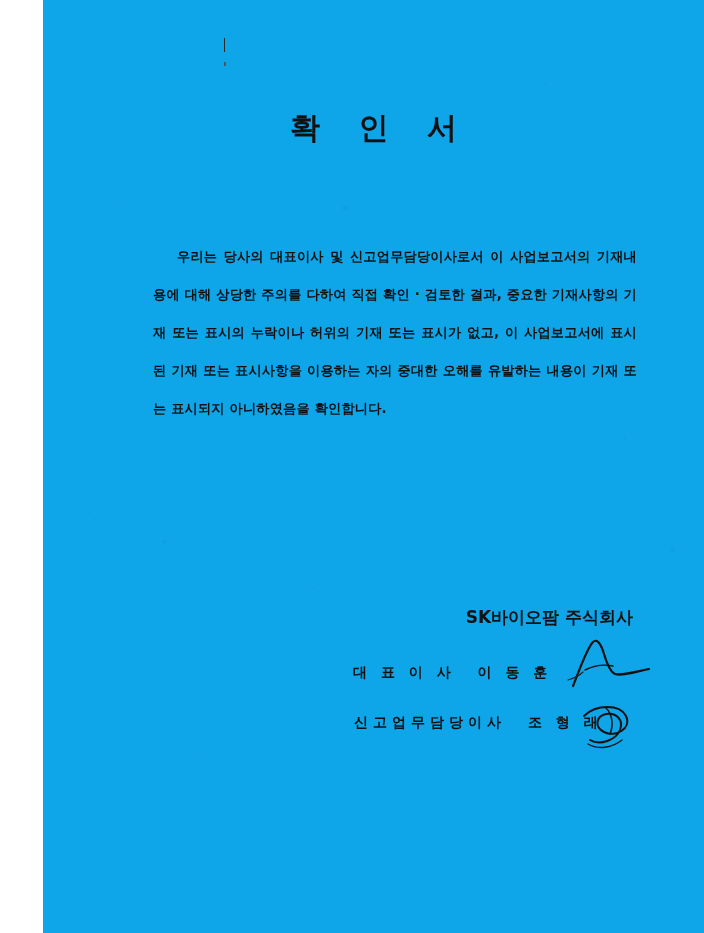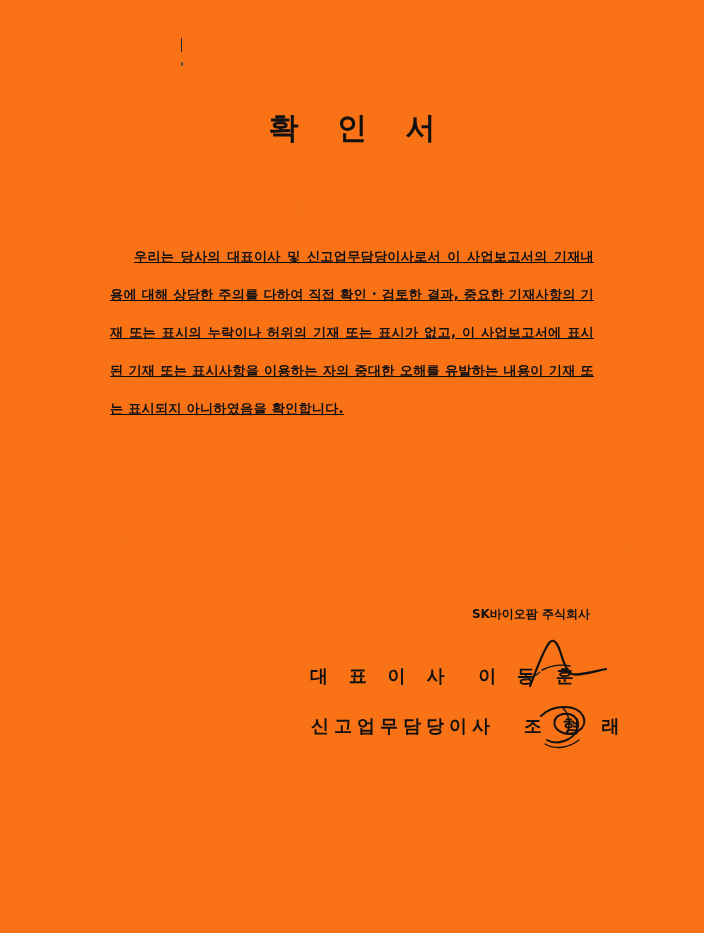--- a/index.html
+++ b/index.html
@@ -11,21 +11,22 @@
     width: 704px;
     height: 933px;
     font-family: "Liberation Serif", serif;
     color: #0d0d0d;
     position: relative;
     overflow: hidden;
   }
   .page {
     position: absolute;
     inset: 0;
-    background: #f97316;
+    background: #0ea5e9;
+    margin-left: 43px;
   }
   
   .scan-noise {
     position: absolute;
     inset: 0;
     pointer-events: none;
     opacity: 0.55;
     background-image:
       radial-gradient(circle at 12% 22%, rgba(0,0,0,0.05) 0 1px, transparent 1.2px),
       radial-gradient(circle at 76% 9%, rgba(0,0,0,0.045) 0 1px, transparent 1.2px),
@@ -62,21 +63,20 @@
     font-weight: 700;
     letter-spacing: 14px;
     text-indent: 14px;
     font-family: "DejaVu Serif", serif;
     color: #111;
   }
   .body-block {
     position: absolute;
     left: 110px;
     width: 484px;
-    text-decoration: underline;
   }
   .para {
     font-size: 13.2px;
     line-height: 38px;
     text-align: justify;
     text-justify: inter-character;
     font-weight: 600;
     font-family: "DejaVu Sans", sans-serif;
     letter-spacing: 0.2px;
     color: #111;
@@ -93,29 +93,29 @@
     font-family: "DejaVu Sans", sans-serif;
     font-weight: 600;
     color: #111;
   }
   .company-line {
     position: absolute;
     top: 606px;
     left: 0;
     width: 590px;
     text-align: right;
-    font-size: 12px;
+    font-size: 17px;
     font-family: "DejaVu Sans", sans-serif;
     font-weight: 600;
     color: #111;
   }
   .signer-row {
     position: absolute;
-    font-size: 18px;
-    font-family: Liberation Mono, monospace;
+    font-size: 14px;
+    font-family: Liberation Sans, sans-serif;
     font-weight: 600;
     color: #111;
     white-space: nowrap;
   }
   .signer-row .role {
     letter-spacing: 5px;
   }
   .signer-row .name {
     letter-spacing: 5px;
     margin-left: 18px;

